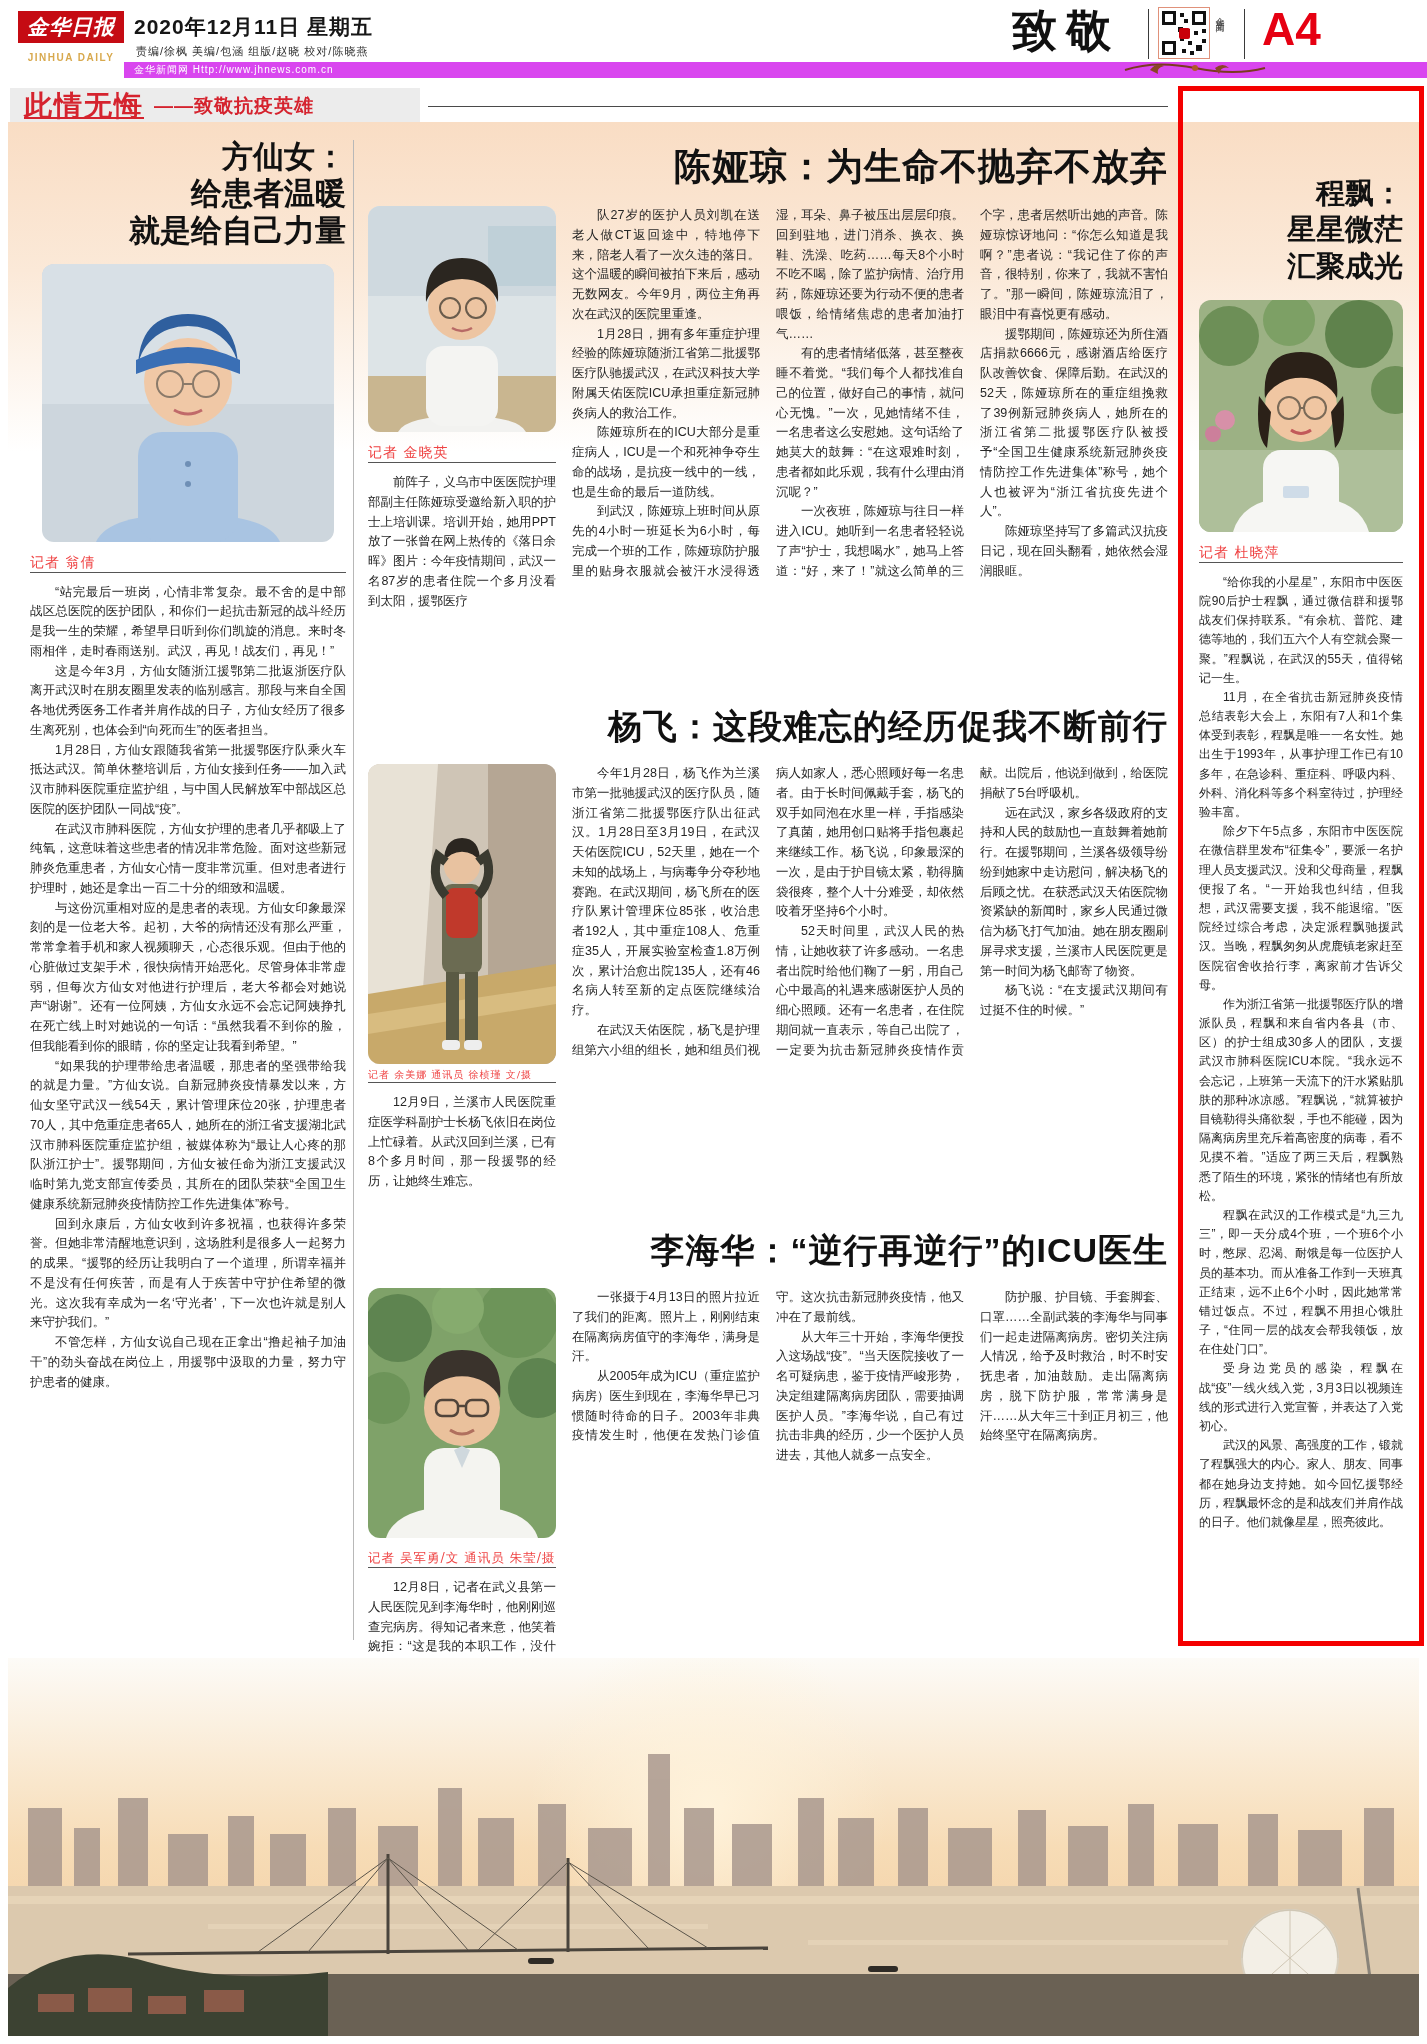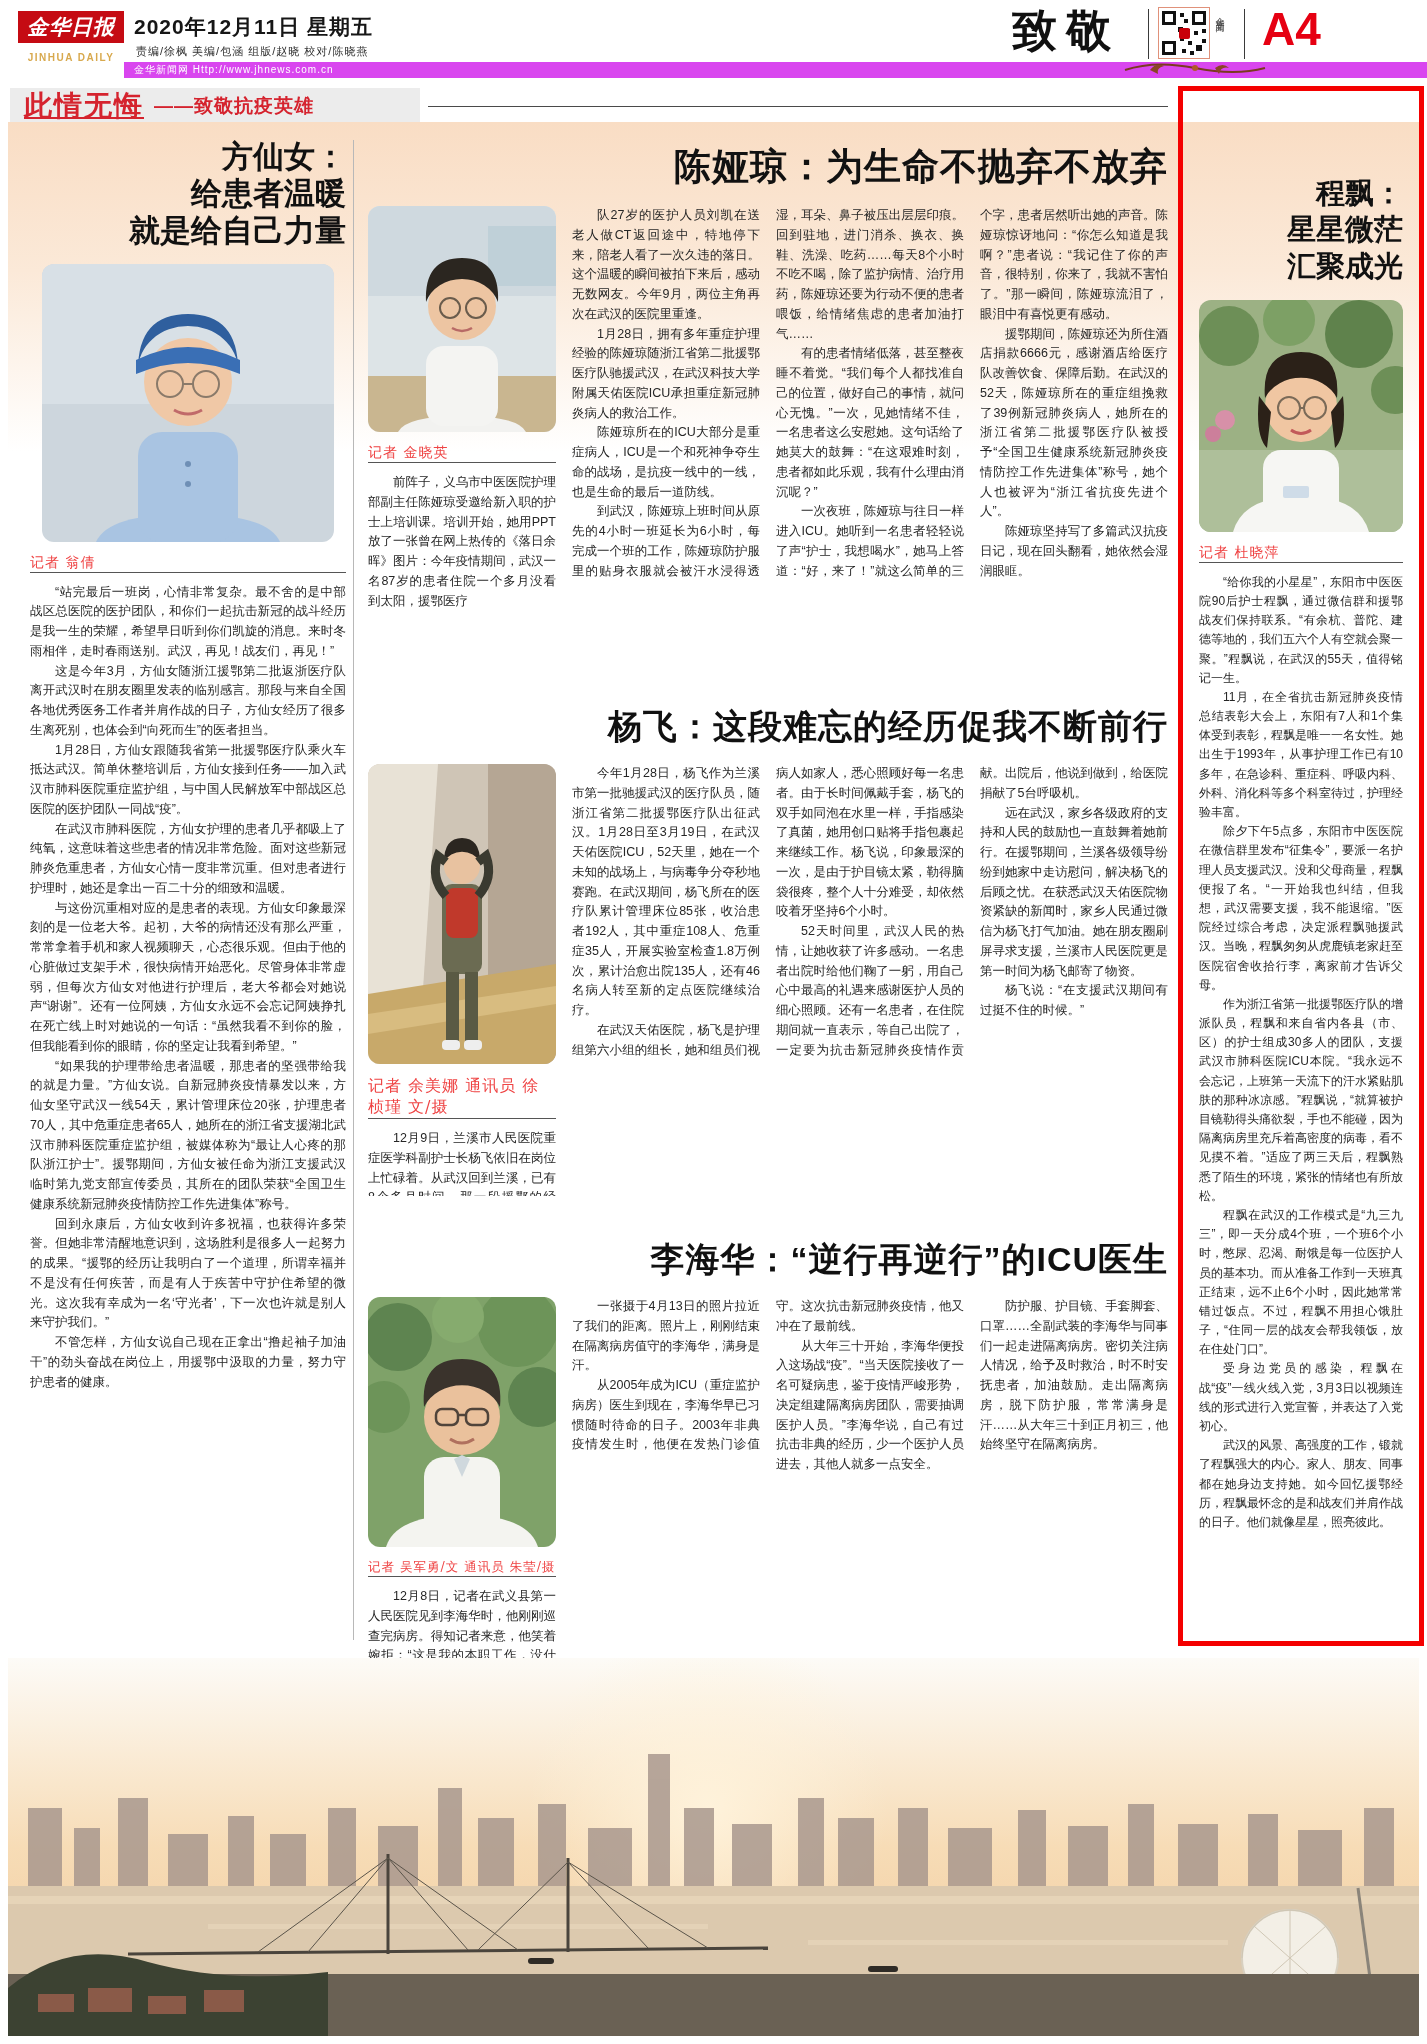--- a/index.html
+++ b/index.html
@@ -200,36 +200,36 @@
           <rect x="74" y="120" width="40" height="90" rx="10" fill="#6b6b52"></rect>
           <circle cx="94" cy="102" r="18" fill="#e8c2a0"></circle>
           <path d="M76 98 a20 18 0 0 1 36 0 q0 -24 -18 -24 q-18 0 -18 24z" fill="#2b2620"></path>
           <rect x="78" y="124" width="32" height="50" rx="8" fill="#c0392b"></rect>
           <path d="M78 132 q-16 -18 -8 -40 l8 6 M110 132 q16 -18 8 -40 l-8 6" stroke="#3a3a30" stroke-width="9" fill="none"></path>
           <rect x="78" y="208" width="13" height="70" fill="#5a5a44"></rect>
           <rect x="97" y="208" width="13" height="70" fill="#5a5a44"></rect>
           <rect x="74" y="276" width="18" height="10" rx="4" fill="#eee"></rect>
           <rect x="96" y="276" width="18" height="10" rx="4" fill="#eee"></rect>
         </svg>
-        <div class="byline" style="margin-top:12px;font-size:16px;">记者 余美娜 通讯员 徐桢瑾 文/摄</div>
+        <div class="byline" style="margin-top:4px;font-size:10px;">记者 余美娜 通讯员 徐桢瑾 文/摄</div>
         <div>
             <p class="para">12月9日，兰溪市人民医院重症医学科副护士长杨飞依旧在岗位上忙碌着。从武汉回到兰溪，已有8个多月时间，那一段援鄂的经历，让她终生难忘。</p>
           </div>
       </div>
       <div class="text3">
           <p class="para">今年1月28日，杨飞作为兰溪市第一批驰援武汉的医疗队员，随浙江省第二批援鄂医疗队出征武汉。1月28日至3月19日，在武汉天佑医院ICU，52天里，她在一个未知的战场上，与病毒争分夺秒地赛跑。在武汉期间，杨飞所在的医疗队累计管理床位85张，收治患者192人，其中重症108人、危重症35人，开展实验室检查1.8万例次，累计治愈出院135人，还有46名病人转至新的定点医院继续治疗。</p>
           <p class="para">在武汉天佑医院，杨飞是护理组第六小组的组长，她和组员们视病人如家人，悉心照顾好每一名患者。由于长时间佩戴手套，杨飞的双手如同泡在水里一样，手指感染了真菌，她用创口贴将手指包裹起来继续工作。杨飞说，印象最深的一次，是由于护目镜太紧，勒得脑袋很疼，整个人十分难受，却依然咬着牙坚持6个小时。</p>
           <p class="para">52天时间里，武汉人民的热情，让她收获了许多感动。一名患者出院时给他们鞠了一躬，用自己心中最高的礼遇来感谢医护人员的细心照顾。还有一名患者，在住院期间就一直表示，等自己出院了，一定要为抗击新冠肺炎疫情作贡献。出院后，他说到做到，给医院捐献了5台呼吸机。</p>
           <p class="para">远在武汉，家乡各级政府的支持和人民的鼓励也一直鼓舞着她前行。在援鄂期间，兰溪各级领导纷纷到她家中走访慰问，解决杨飞的后顾之忧。在获悉武汉天佑医院物资紧缺的新闻时，家乡人民通过微信为杨飞打气加油。她在朋友圈刷屏寻求支援，兰溪市人民医院更是第一时间为杨飞邮寄了物资。</p>
           <p class="para">杨飞说：“在支援武汉期间有过挺不住的时候。”</p>
         </div>
     </div>
   </div>
 
-  <div style="margin-top:41px;">
+  <div style="margin-top:32px;">
     <div class="hl c-headline small">李海华：“逆行再逆行”的ICU医生</div>
     <div class="art-body" style="height:404px;">
       <div class="photo-col">
         <svg class="photo" width="188" height="250" viewBox="0 0 188 250" preserveAspectRatio="none">
           <rect width="188" height="250" fill="#7fa269"></rect>
           <circle cx="30" cy="40" r="34" fill="#5e8450"></circle>
             <circle cx="150" cy="30" r="40" fill="#6d9459"></circle>
           <circle cx="90" cy="20" r="26" fill="#86ab6e"></circle>
             <circle cx="170" cy="100" r="30" fill="#5e8450"></circle>
           <circle cx="16" cy="110" r="26" fill="#6d9459"></circle>

